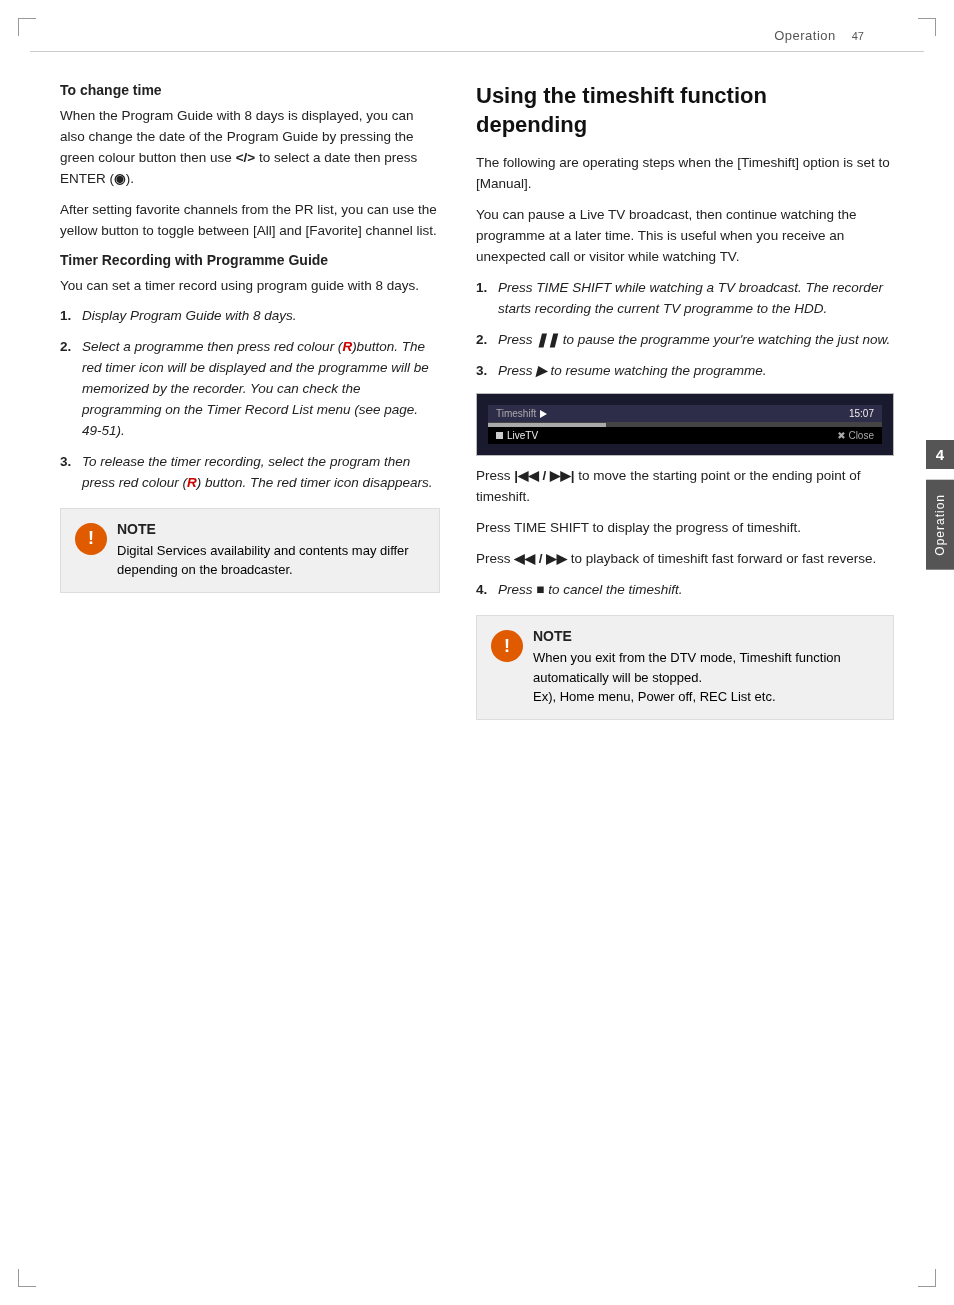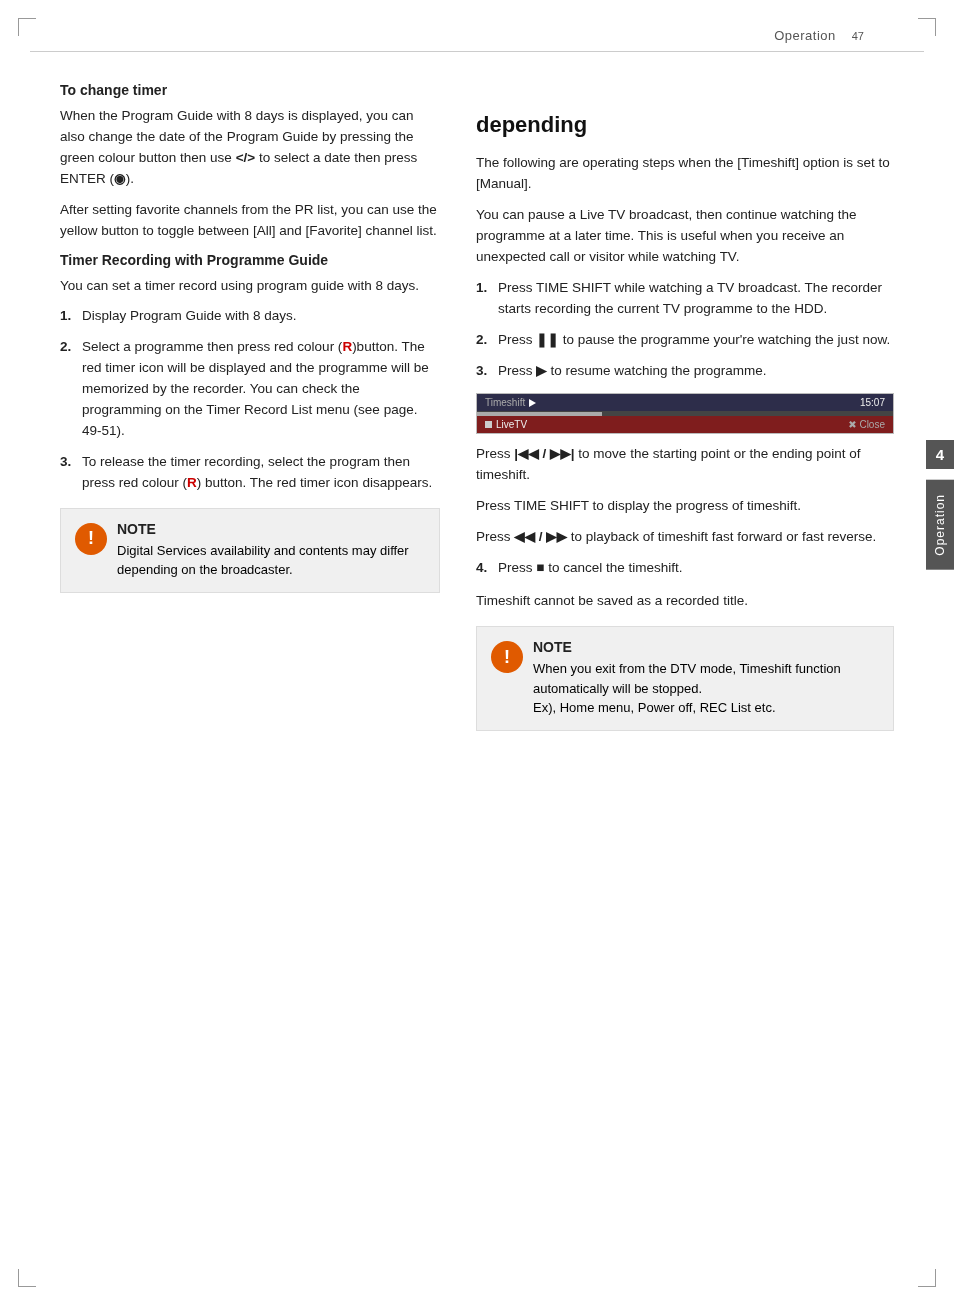--- a/index.html
+++ b/index.html
@@ -125,20 +125,21 @@
       font-size: 13.5px;
       line-height: 1.55;
     }
     .list-num {
       font-weight: bold;
       min-width: 22px;
       flex-shrink: 0;
     }
     .list-content {
       flex: 1;
+      font-style: italic;
     }
 
     
     .note-box {
       background: #f0f0f0;
       border: 1px solid #ddd;
       padding: 12px 14px 12px 14px;
       margin-top: 14px;
       display: flex;
       align-items: flex-start;
@@ -179,21 +180,21 @@
       font-weight: bold;
       line-height: 1.3;
       margin-bottom: 14px;
       color: #111;
     }
 
     
     .tv-screenshot {
       border: 1px solid #bbb;
       background: #1a1a2e;
-      padding: 0;
+      padding: 11px;
       margin: 8px 0 10px 0;
       font-size: 11px;
       color: #eee;
       overflow: hidden;
     }
     .tv-top-bar {
       background: #2d2d4a;
       padding: 3px 8px;
       display: flex;
       align-items: center;
@@ -223,21 +224,21 @@
       height: 4px;
       background: #444;
       margin: 0;
     }
     .tv-progress-fill {
       height: 100%;
       background: #aaa;
       width: 30%;
     }
     .tv-bottom-bar {
-      background: #7f1d1d;
+      background: #000000;
       padding: 3px 8px;
       display: flex;
       align-items: center;
       justify-content: space-between;
     }
     .tv-live {
       font-size: 10px;
       color: #eee;
       display: flex;
       align-items: center;
@@ -277,21 +278,21 @@
 <div class="page-header">
   <span class="header-text">Operation</span>
   <span class="header-page-num">47</span>
 </div>
 
 <div class="content-wrapper">
 
   <div class="left-col">
 
     <div>
-      <div class="section-heading">To change timer</div>
+      <div class="section-heading">To change time</div>
       <p>When the Program Guide with 8 days is displayed, you can also change the date of the Program Guide by pressing the green colour button then use <span class="bold-inline">&lt;/&gt;</span> to select a date then press ENTER (<span class="bold-inline">◉</span>).</p>
       <p>After setting favorite channels from the PR list, you can use the yellow button to toggle between [All] and [Favorite] channel list.</p>
     </div>
 
     <div>
       <div class="section-heading">Timer Recording with Programme Guide</div>
       <p>You can set a timer record using program guide with 8 days.</p>
 
       <ol class="numbered-list">
         <li>
@@ -315,21 +316,21 @@
         <div class="note-title">NOTE</div>
         <div class="note-text">Digital Services availability and contents may differ depending on the broadcaster.</div>
       </div>
     </div>
 
   </div>
 
   <div class="right-col">
 
     <div class="main-heading">
-      <br>
+      <span>Using the timeshift function</span><br>
       <span>depending</span>
     </div>
 
     <p>The following are operating steps when the [Timeshift] option is set to [Manual].</p>
     <p>You can pause a Live TV broadcast, then continue watching the programme at a later time. This is useful when you receive an unexpected call or visitor while watching TV.</p>
 
     <ol class="numbered-list">
       <li>
         <span class="list-num">1.</span>
         <span class="list-content">Press TIME SHIFT while watching a TV broadcast. The recorder starts recording the current TV programme to the HDD.</span>
@@ -368,21 +369,20 @@
     <p>Press TIME SHIFT to display the progress of timeshift.</p>
     <p>Press <span class="bold-inline">◀◀ / ▶▶</span> to playback of timeshift fast forward or fast reverse.</p>
 
     <ol class="numbered-list">
       <li>
         <span class="list-num">4.</span>
         <span class="list-content">Press <span class="bold-inline">■</span> to cancel the timeshift.</span>
       </li>
     </ol>
 
-    <p>Timeshift cannot be saved as a recorded title.</p>
 
     <div class="note-box">
       <div class="note-icon">!</div>
       <div class="note-content">
         <div class="note-title">NOTE</div>
         <div class="note-text">When you exit from the DTV mode, Timeshift function automatically will be stopped.<br>Ex), Home menu, Power off, REC List etc.</div>
       </div>
     </div>
 
   </div>

